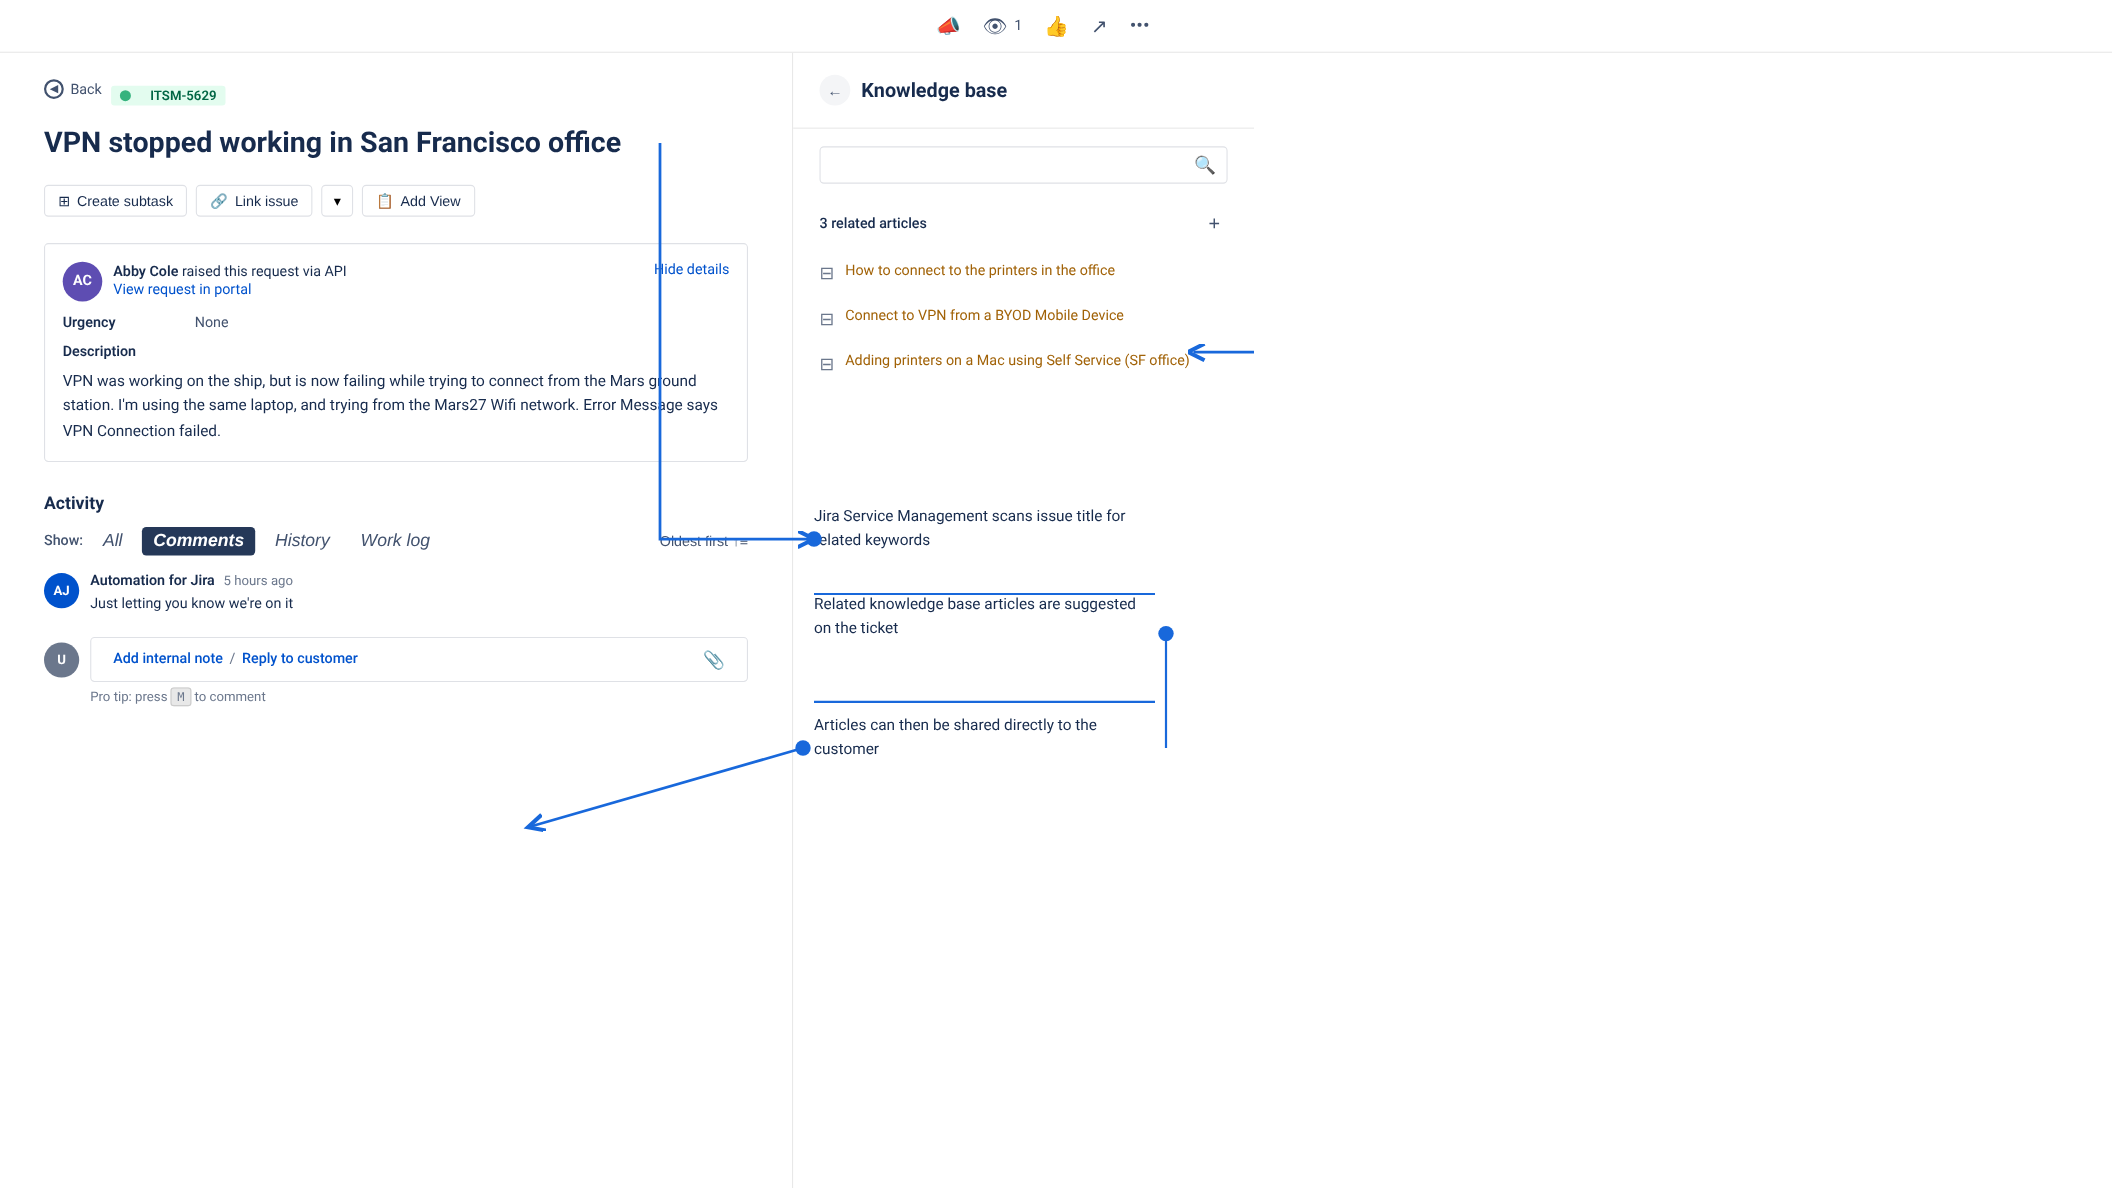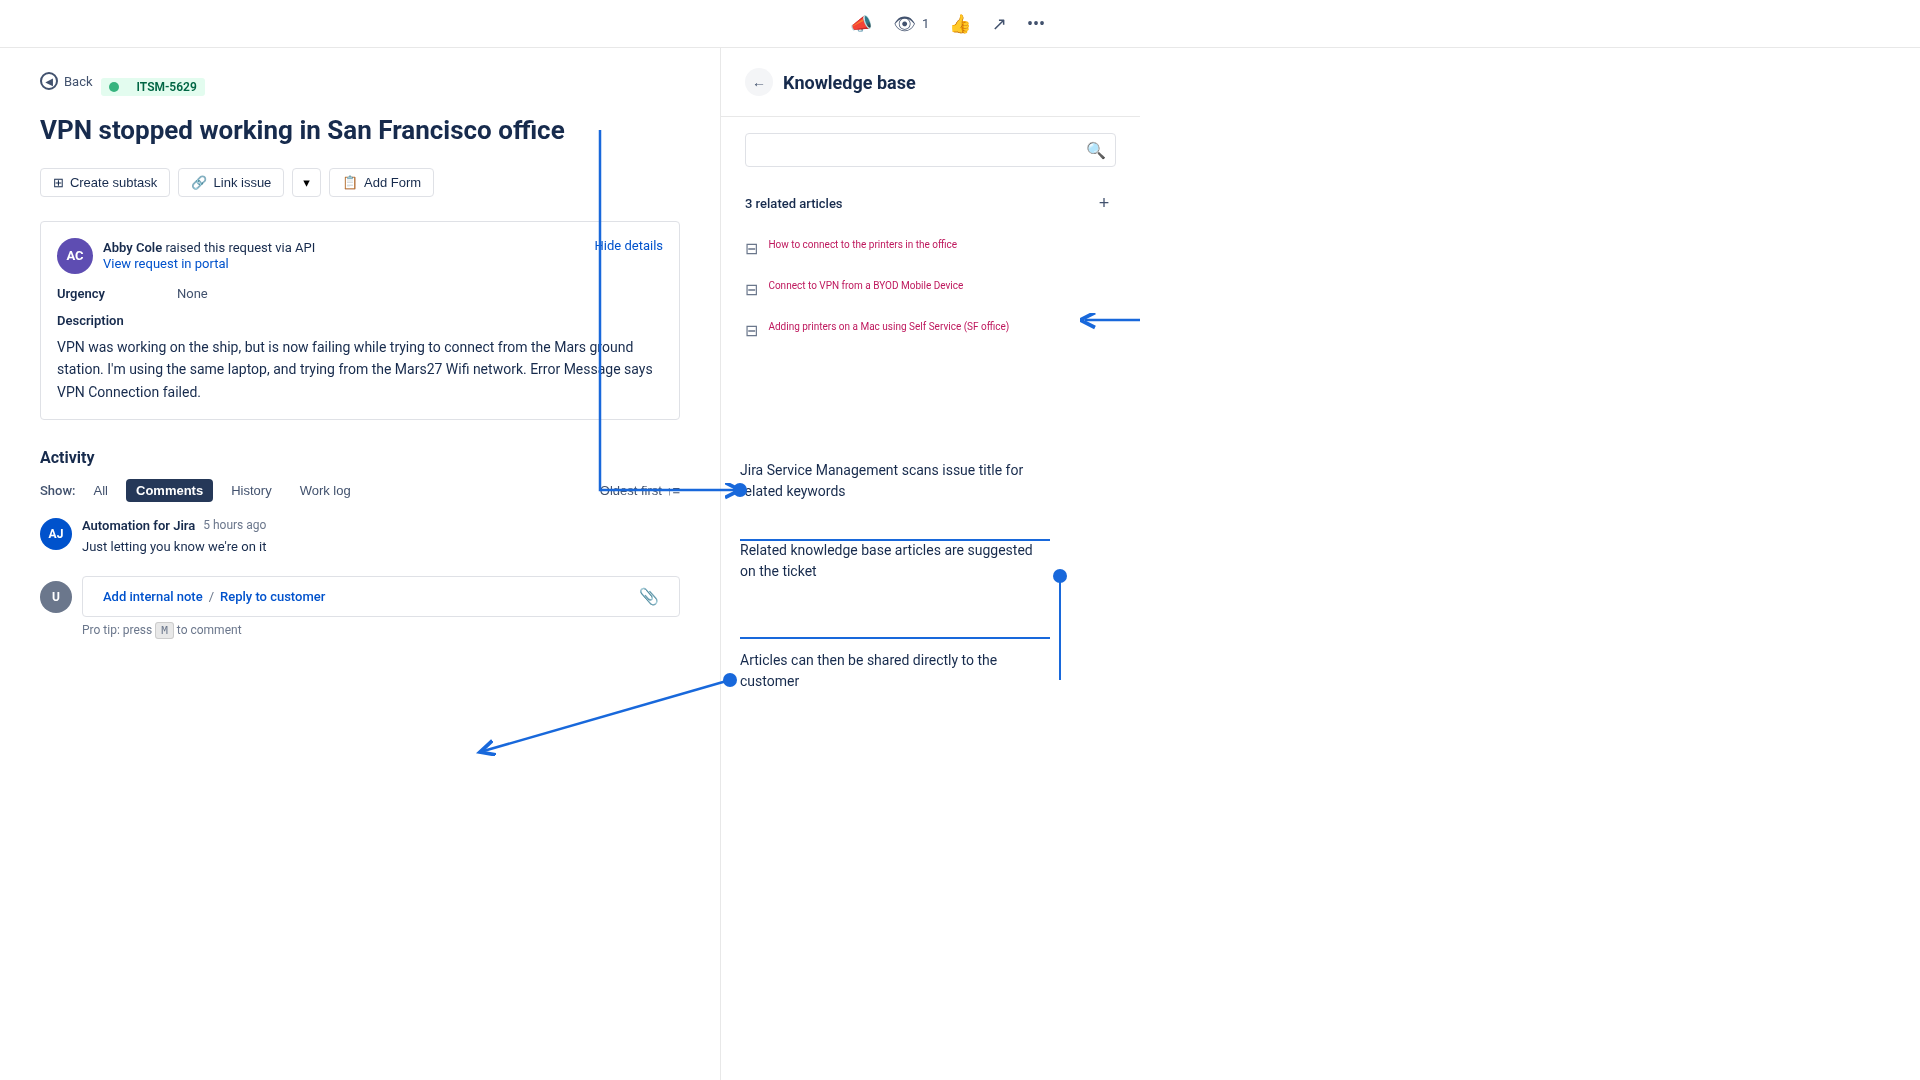--- a/index.html
+++ b/index.html
@@ -268,25 +268,26 @@
 
     .show-label {
       font-size: 13px;
       color: #42526e;
       font-weight: 500;
     }
 
     .filter-btn {
       padding: 4px 10px;
       border-radius: 4px;
-      font-size: 13px;
+      font-size: 16px;
       cursor: pointer;
       border: none;
       background: transparent;
       color: #42526e;
+      font-style: italic;
     }
 
     .filter-btn.active {
       background: #253858;
       color: #fff;
       font-weight: 600;
     }
 
     .sort-btn {
       margin-left: auto;
@@ -482,22 +483,22 @@
     }
 
     .article-icon {
       font-size: 16px;
       color: #6b778c;
       margin-top: 2px;
       flex-shrink: 0;
     }
 
     .article-link {
-      color: #be185d;
-      font-size: 10px;
+      color: #a16207;
+      font-size: 13px;
       line-height: 1.5;
     }
 
     
     .annotations-overlay {
       position: absolute;
       top: 0;
       left: 0;
       width: 1920px;
       height: 1080px;
@@ -559,21 +560,21 @@
         <span>⊞</span>
         <span>Create subtask</span>
       </button>
       <button class="action-btn">
         <span>🔗</span>
         <span>Link issue</span>
       </button>
       <button class="dropdown-btn">▾</button>
       <button class="action-btn">
         <span>📋</span>
-        <span>Add Form</span>
+        <span>Add View</span>
       </button>
     </div>
 
     <div class="details-card">
       <div class="details-header">
         <div class="user-info">
           <div class="avatar">AC</div>
           <div>
             <div class="raised-text">
               <strong>Abby Cole</strong>

